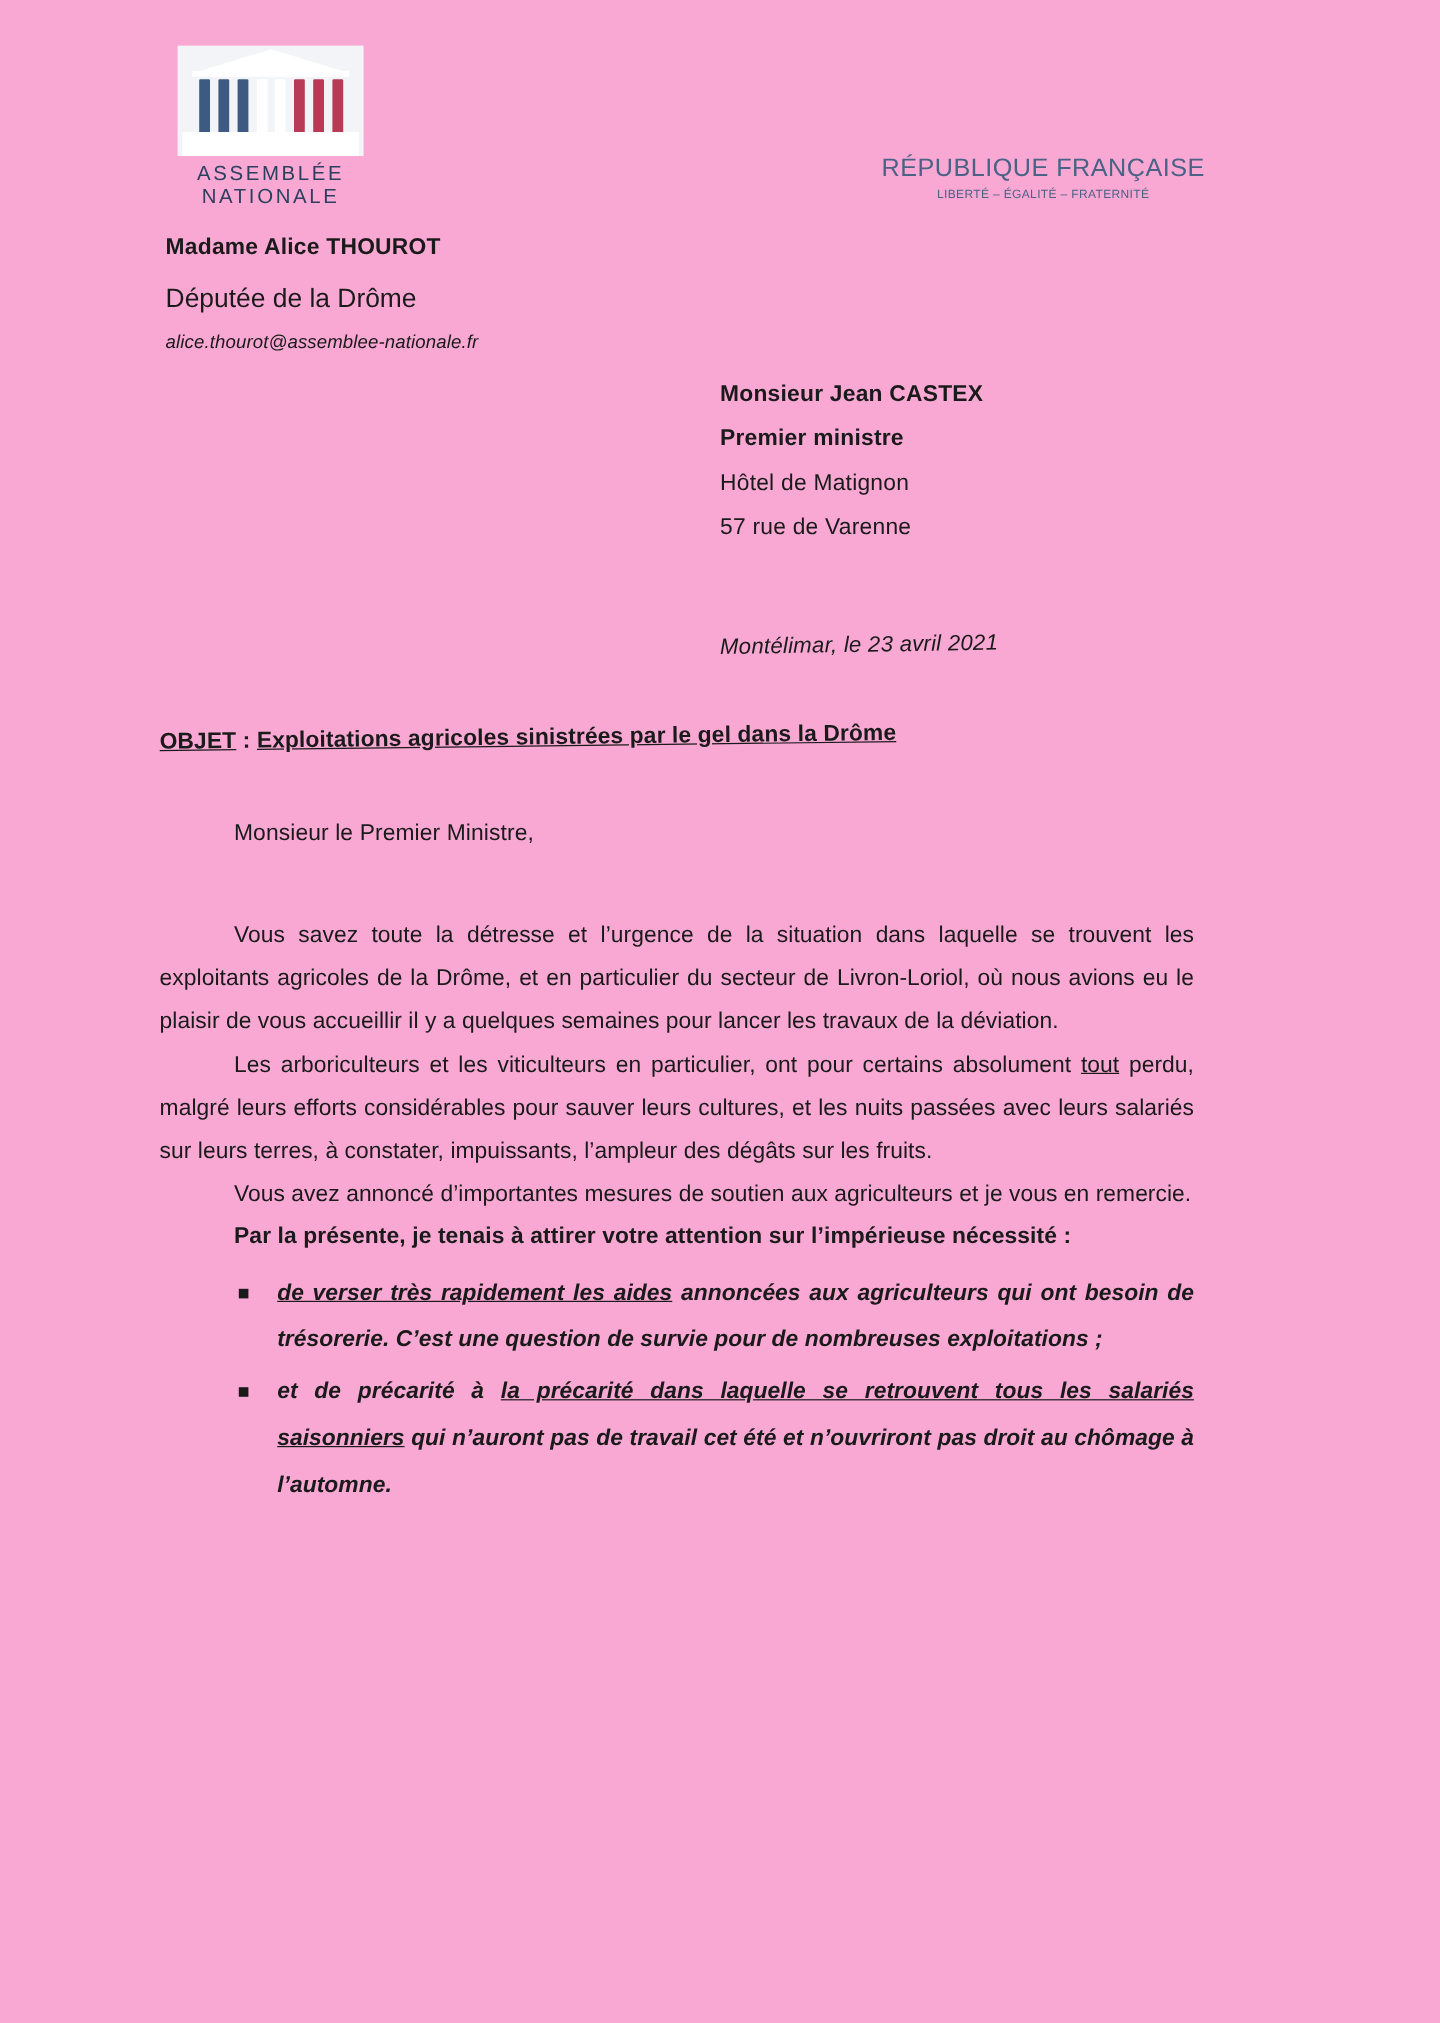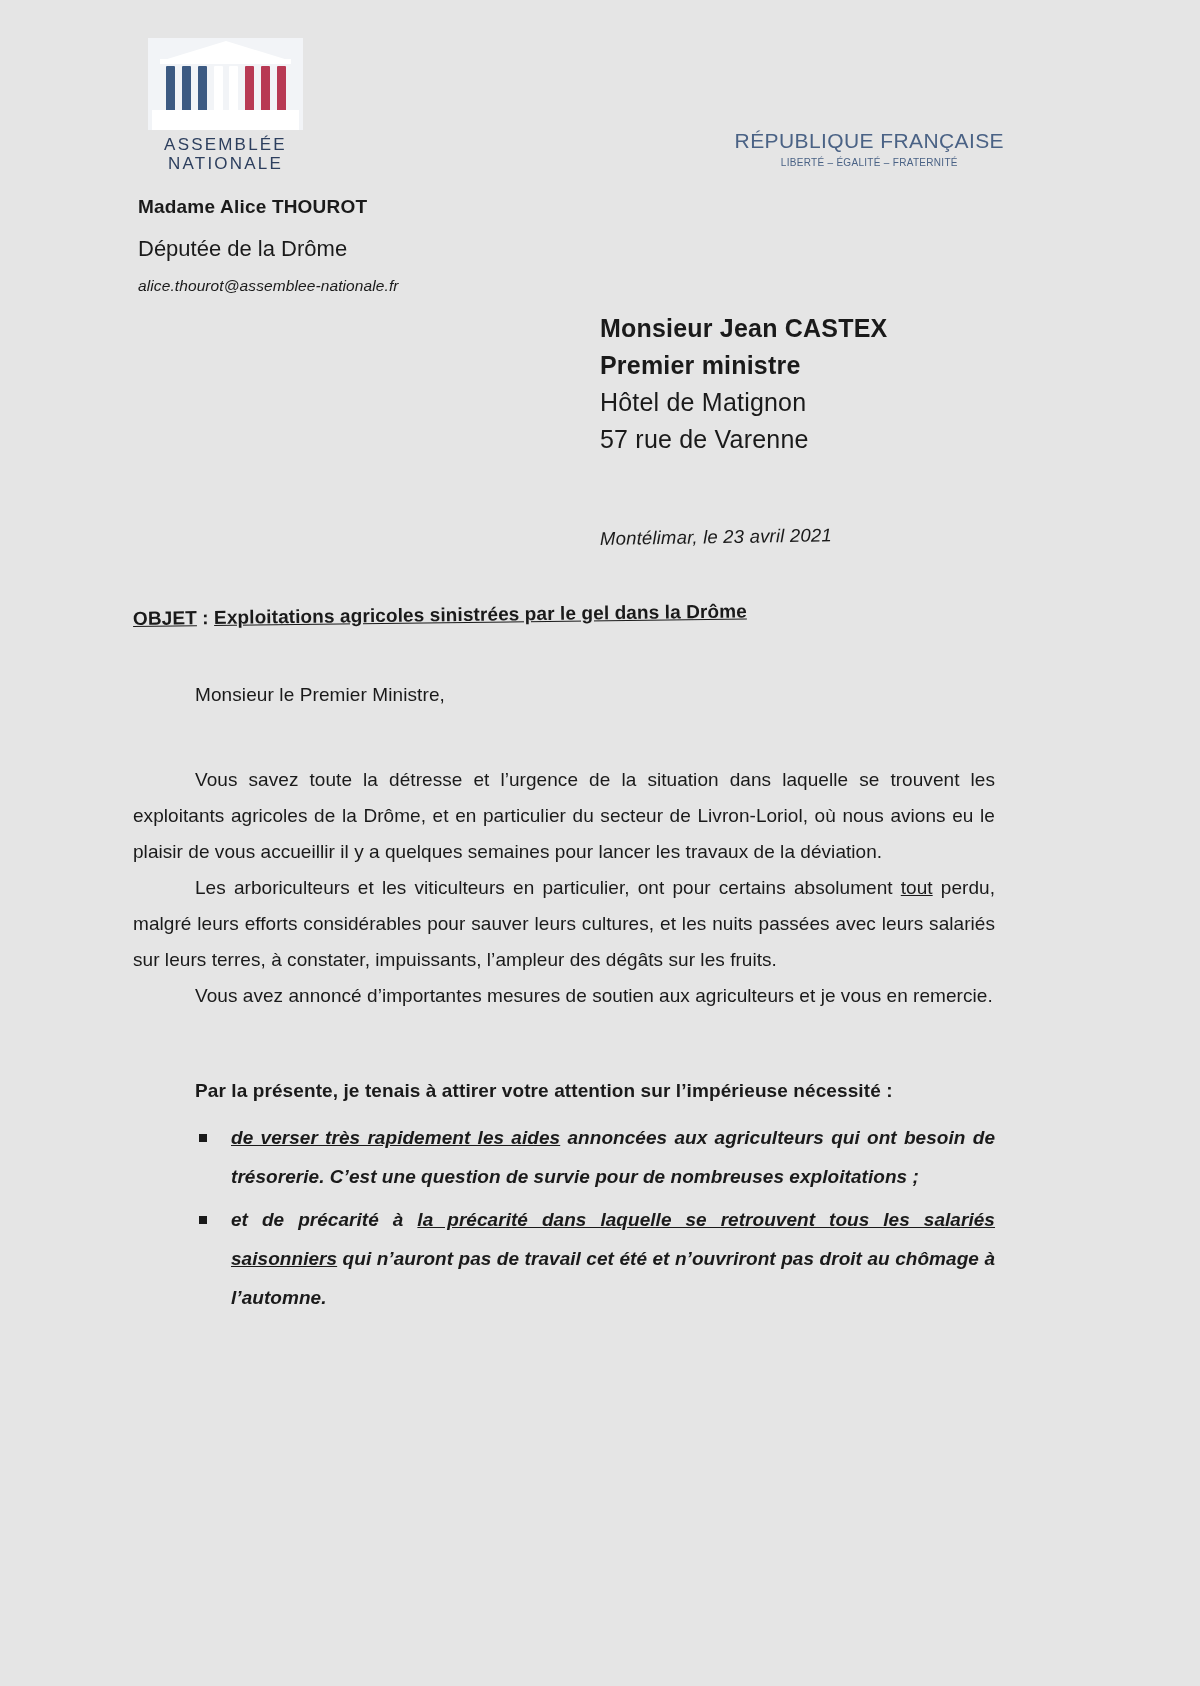--- a/index.html
+++ b/index.html
@@ -9,21 +9,21 @@
     background: #ffffff;
   }
   body {
     font-family: "Liberation Sans", sans-serif;
     color: #1a1a1a;
   }
   .page {
     position: relative;
     width: 1200px;
     height: 1686px;
-    background: #e5e5e5;
+    background: #f9a8d4;
     overflow: hidden;
   }
 
   
   .letterhead {
     position: absolute;
     left: 148px;
     top: 38px;
     width: 155px;
     height: 135px;
@@ -139,21 +139,21 @@
   }
 
   
   .recipient {
     position: absolute;
     left: 600px;
     top: 310px;
     width: 430px;
   }
   .recipient .line {
-    font-size: 25px;
+    font-size: 19px;
     line-height: 37px;
     letter-spacing: 0.2px;
   }
   .recipient .line.bold { font-weight: bold; }
 
   
   .date-line {
     position: absolute;
     left: 600px;
     top: 528px;
@@ -196,21 +196,20 @@
     margin: 0;
     text-align: justify;
     text-indent: 62px;
     letter-spacing: 0.05px;
   }
   p.para.first { margin-top: 52px; }
   p.para .u { text-decoration: underline; }
 
   
   .request {
-    margin-top: 60px;
     font-size: 19px;
     font-weight: bold;
     line-height: 34px;
     margin-left: 62px;
     letter-spacing: 0.1px;
   }
   ul.points {
     list-style: none;
     margin: 10px 0 0 0;
     padding: 0 0 0 98px;

